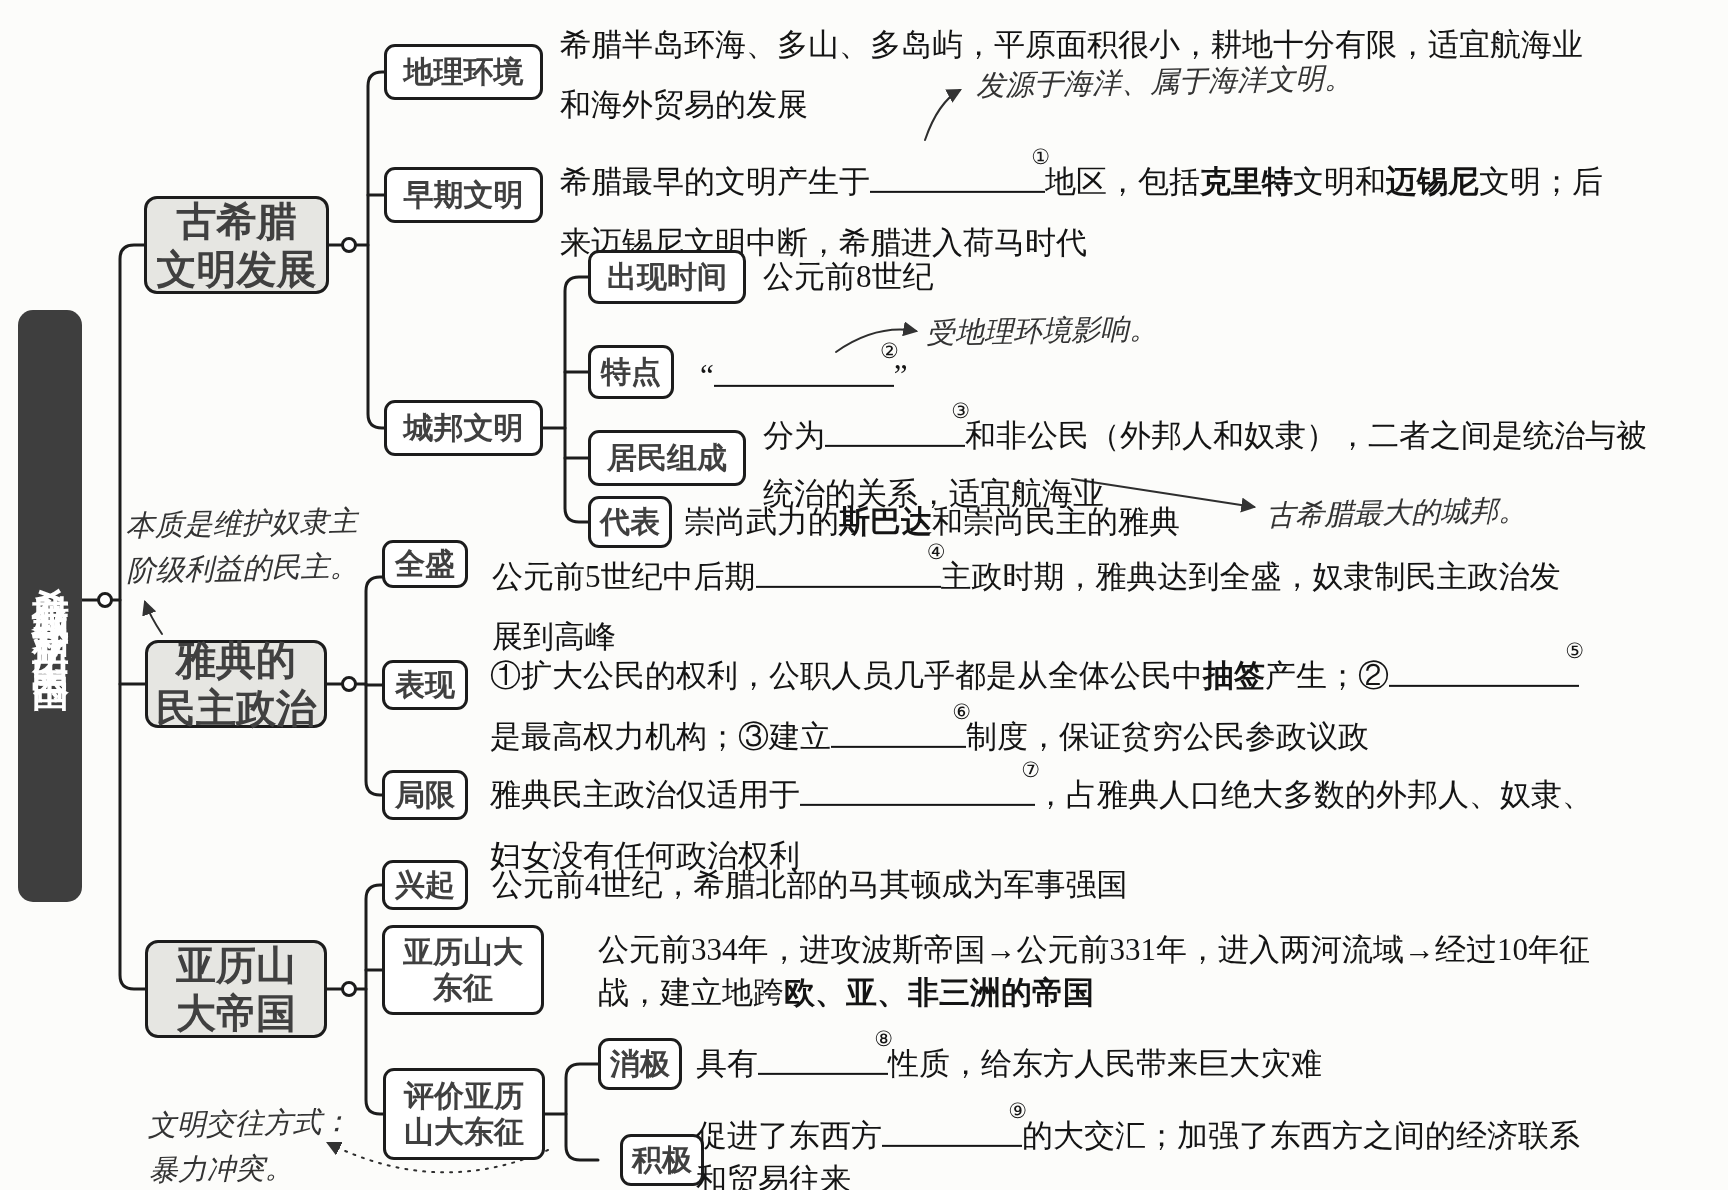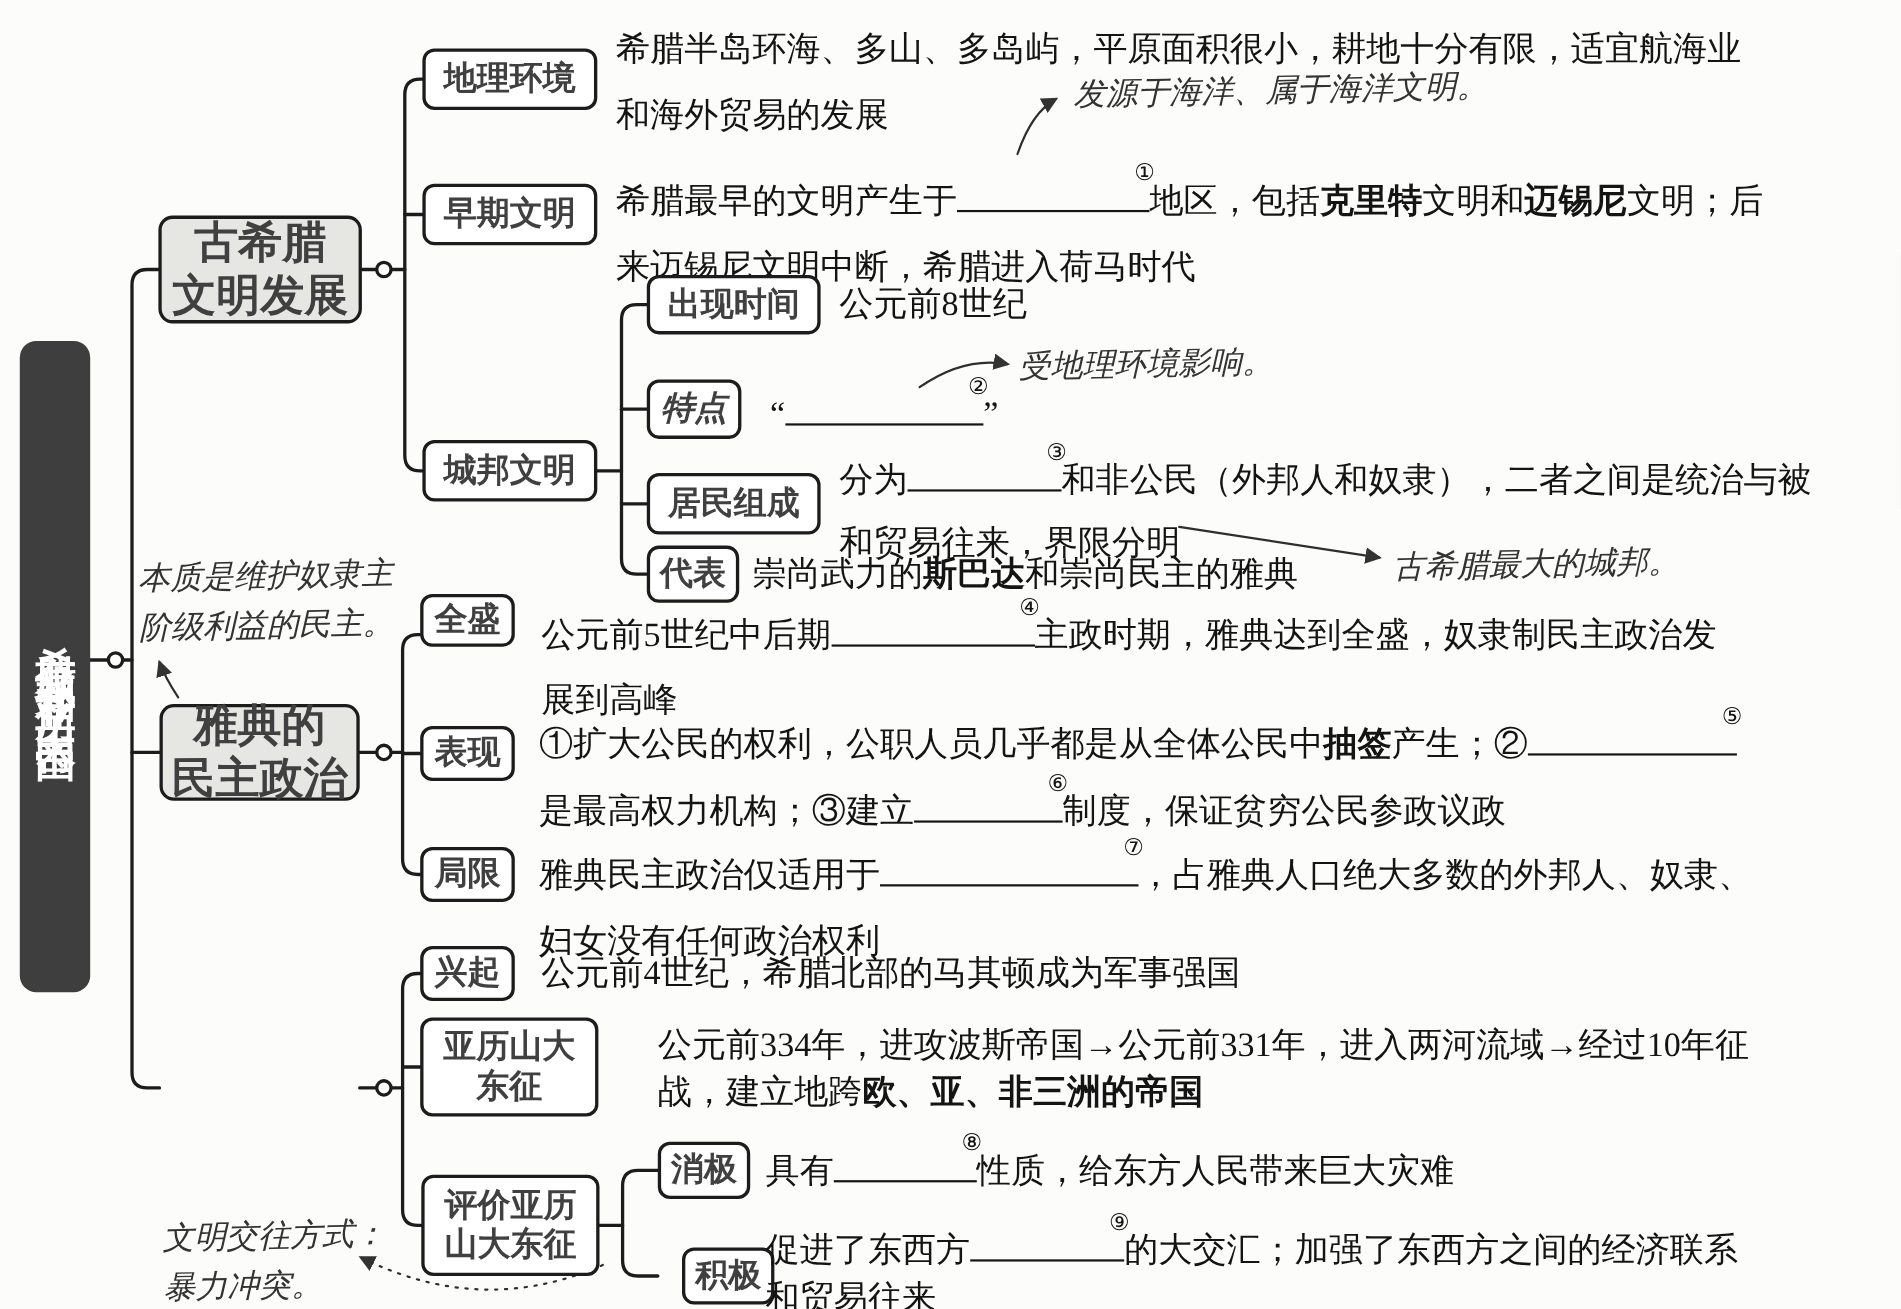--- a/index.html
+++ b/index.html
@@ -74,42 +74,44 @@
       <path d="M 548 1150 Q 438 1198 328 1143" marker-end="url(#ah)" stroke-dasharray="2 7"></path>
     </g>
   </svg>
 
   <div class="rootbox" style="left:18px;top:310px;width:64px;height:592px;">希腊城邦和亚历山大帝国</div>
 
   <div class="node lv1" style="left:144px;top:196px;width:185px;height:98px;">古希腊
 文明发展</div>
   <div class="node lv1" style="left:145px;top:640px;width:182px;height:88px;">雅典的
 民主政治</div>
+  <div class="node lv1" style="left:145px;top:940px;width:182px;height:98px;">亚历山
+大帝国</div>
 
   <div class="node lv2" style="left:384px;top:44px;width:159px;height:56px;">地理环境</div>
   <div class="node lv2" style="left:384px;top:167px;width:159px;height:56px;">早期文明</div>
   <div class="node lv2" style="left:384px;top:400px;width:159px;height:56px;">城邦文明</div>
 
   <div class="line" style="left:560px;top:45px;"><span>希腊半岛环海、多山、多岛屿，平原面积很小，耕地十分有限，适宜航海业</span></div>
   <div class="line" style="left:560px;top:105px;"><span>和海外贸易的发展</span></div>
   <div class="hand" style="left:976px;top:82px;">发源于海洋、属于海洋文明。</div>
 
   <div class="line" style="left:560px;top:182px;"><span>希腊最早的文明产生于</span><span class="blank" style="width: 175px;"><i class="sup">①</i></span><span>地区，包括</span><span class="b">克里特</span><span>文明和</span><span class="b">迈锡尼</span><span>文明；后</span></div>
   <div class="line" style="left:560px;top:243px;"><span>来迈锡尼文明中断，希腊进入荷马时代</span></div>
 
   <div class="node lv2" style="left:588px;top:250px;width:158px;height:54px;">出现时间</div>
-  <div class="node lv2" style="left:588px;top:345px;width:86px;height:54px;font-style:italic;">特点</div>
+  <div class="node lv2" style="left:588px;top:345px;width:86px;height:54px;">特点</div>
   <div class="node lv2" style="left:588px;top:430px;width:158px;height:56px;">居民组成</div>
   <div class="node lv2" style="left:588px;top:496px;width:84px;height:52px;">代表</div>
 
   <div class="line" style="left:763px;top:277px;"><span>公元前8世纪</span></div>
   <div class="hand" style="left:926px;top:331px;">受地理环境影响。</div>
   <div class="line" style="left:700px;top:376px;"><span>“</span><span class="blank" style="width: 180px;"><i class="sup">②</i></span><span>”</span></div>
   <div class="line" style="left:763px;top:436px;"><span>分为</span><span class="blank" style="width: 140px;"><i class="sup">③</i></span><span>和非公民（外邦人和奴隶），二者之间是统治与被</span></div>
-  <div class="line" style="left:763px;top:494px;"><span>和贸易往来，界限分明</span></div>
+  <div class="line" style="left:763px;top:494px;"><span>统治的关系，适宜航海业</span></div>
   <div class="line" style="left:684px;top:522px;"><span>崇尚武力的</span><span class="b">斯巴达</span><span>和崇尚民主的雅典</span></div>
   <div class="hand" style="left:1266px;top:513px;">古希腊最大的城邦。</div>
 
   <div class="hand" style="left:126px;top:546px;">本质是维护奴隶主
 阶级利益的民主。</div>
 
   <div class="node lv2" style="left:382px;top:540px;width:86px;height:48px;">全盛</div>
   <div class="node lv2" style="left:382px;top:660px;width:86px;height:50px;">表现</div>
   <div class="node lv2" style="left:382px;top:770px;width:86px;height:50px;">局限</div>
 

